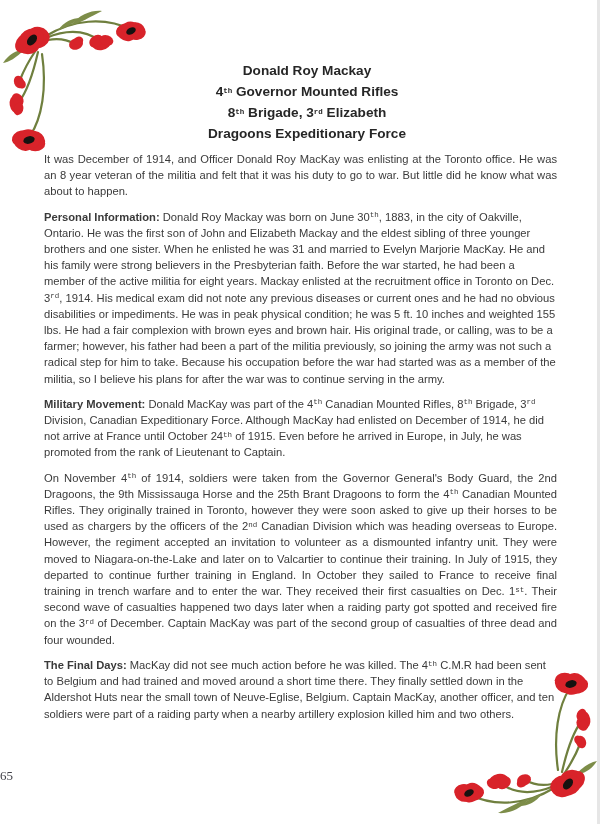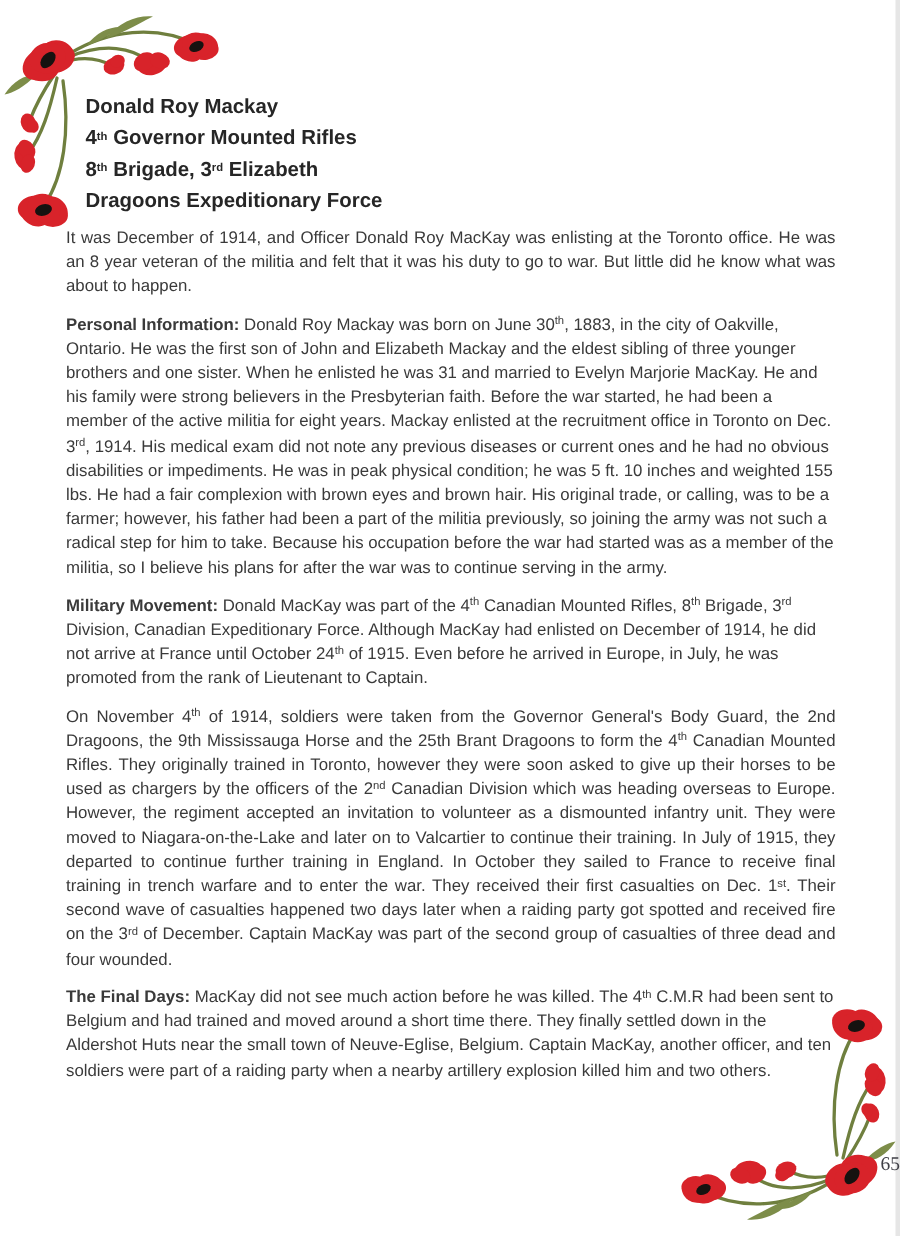--- a/index.html
+++ b/index.html
@@ -21,29 +21,30 @@
   .content{
     position:absolute;left:44px;top:60px;width:513px;
     color:var(--text-body,#3a3a3a);
     font-size:11.2px;line-height:16.2px;
   }
   .title-block{
     margin:0 0 7px 13px;
     font-weight:bold;
     font-size:13.6px;line-height:21px;
     color:var(--text-title,#262626);
+    text-align:center;
   }
   .title-line{white-space:nowrap;}
   p.para{margin:0 0 9px 0;}
   p.para.justify{text-align:justify;}
   .bold{font-weight:bold;}
-  sup{font-size:7.5px;line-height:0;vertical-align:baseline;position:relative;top:-0.45em;}
+  sup{font-size:7.5px;line-height:0;vertical-align:baseline;position:relative;top:-0.45em;font-family:Liberation Mono, monospace;}
   .page-number{
     position:absolute;left:0;bottom:40px;width:100%;
-    text-align:right;
+    text-align:left;
     font-family:"Liberation Serif","DejaVu Serif",serif;
     font-size:13px;color:#3f3f46;
   }
 </style>
 </head>
 <body>
 
 <div class="page">
 
   <svg class="ornament tl" width="160" height="172" viewBox="0 0 160 172" aria-hidden="true">

